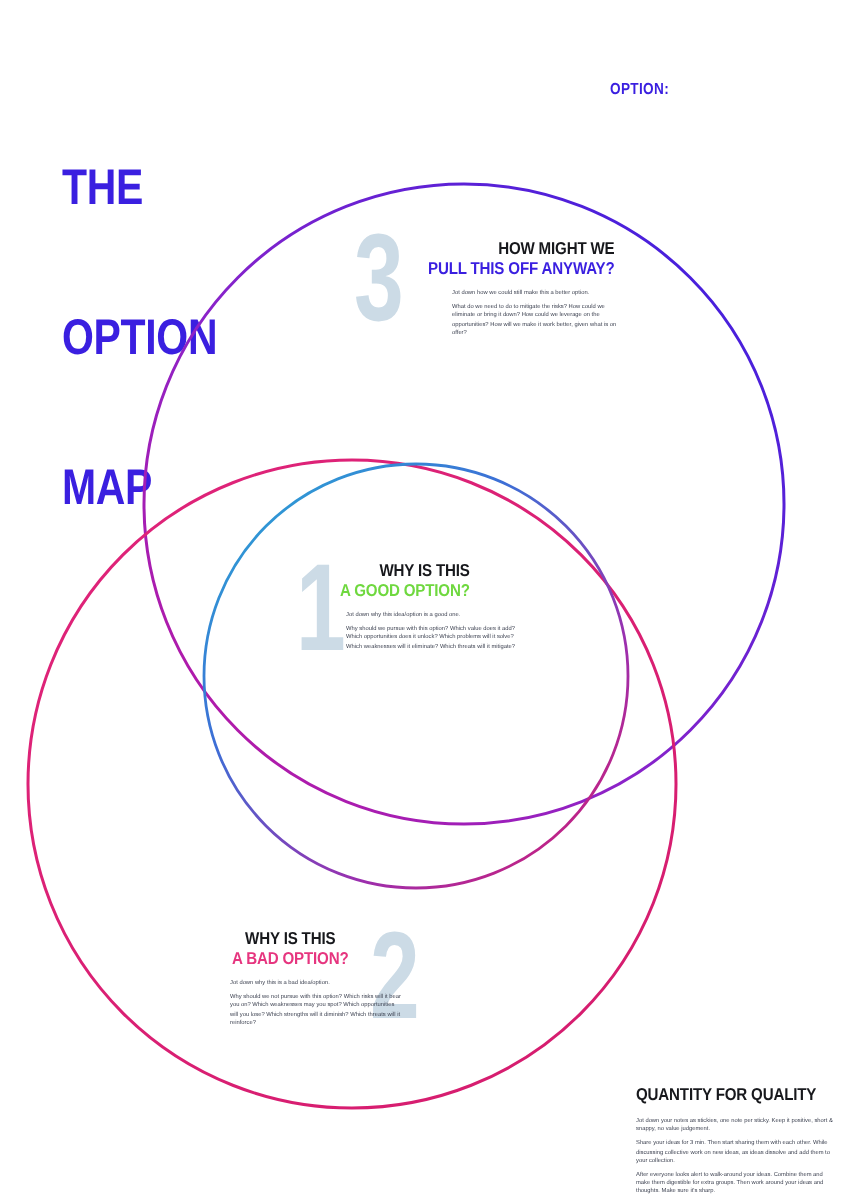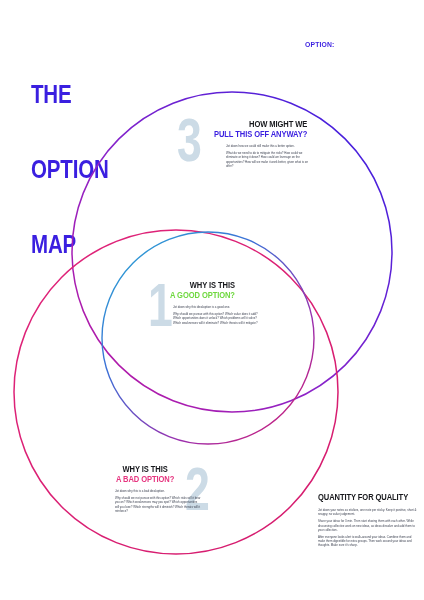--- a/index.html
+++ b/index.html
@@ -89,21 +89,21 @@
   #blk1 .body{position:absolute;left:33px;top:29px;}
 
   
   #blk2{left:110px;top:460px;width:130px;}
   #blk2 .ghost{left:75px;top:0px;}
   #blk2 .head{position:absolute;left:6px;top:4px;text-align:center;}
   #blk2 .head .l2{color:#E6357F;}
   #blk2 .body{position:absolute;left:5px;top:29px;}
 
   
-  #qfq{left:318px;top:492px;width:100px;}
+  #qfq{left:318px;top:542px;width:100px;}
   #qfq .qhead{
     font-weight:bold;font-size:8.6px;line-height:10px;
     color:#17181c;letter-spacing:-0.1px;
     transform:scaleX(.88);transform-origin:left top;white-space:nowrap;
   }
   #qfq .body{margin-top:6px;width:100px;}
 </style>
 </head>
 <body>
 

